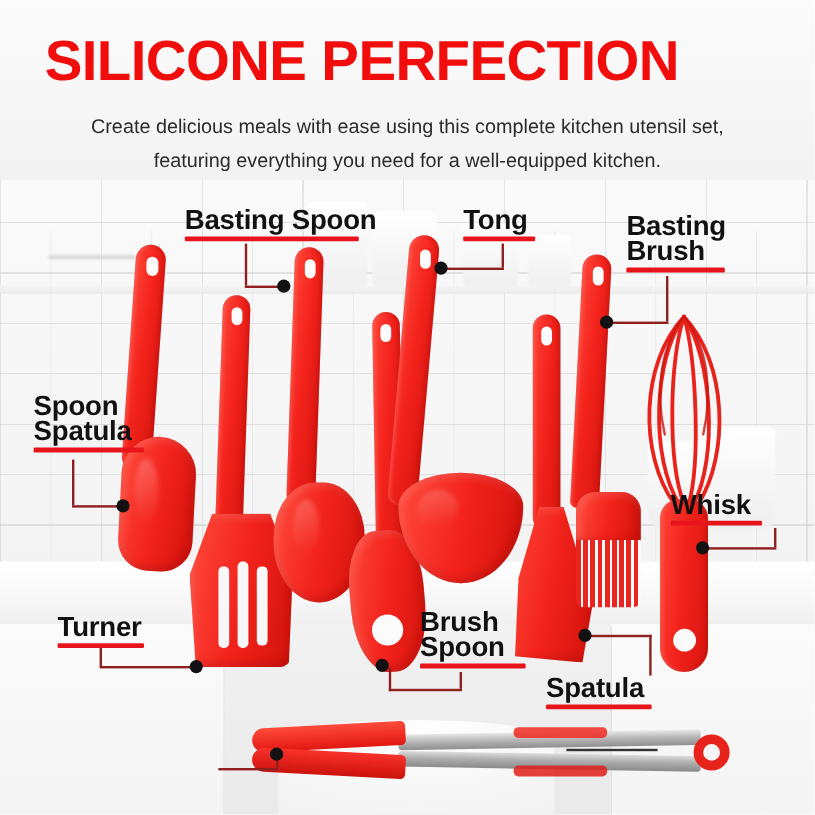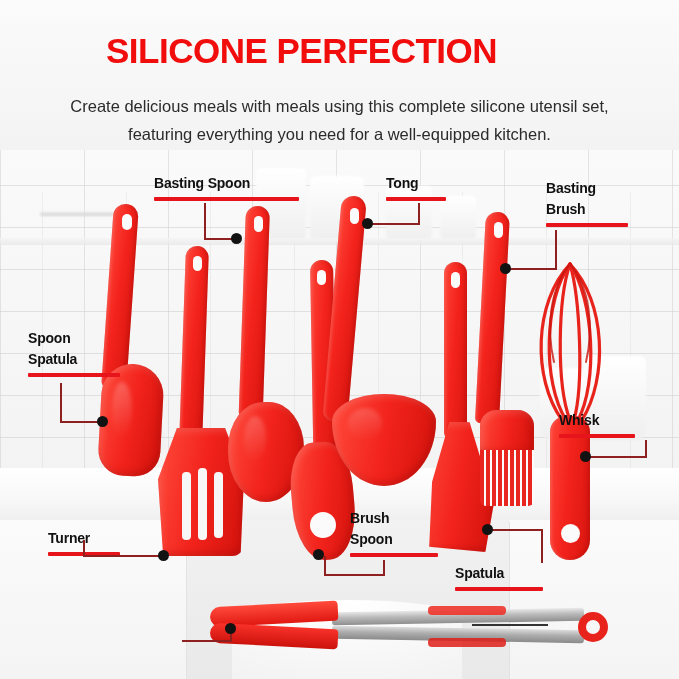--- a/index.html
+++ b/index.html
@@ -37,28 +37,28 @@
     border-radius:60% 60% 0 0 / 26% 26% 0 0;}
   .bg-jar{position:absolute;background:linear-gradient(180deg,#ffffff,#efefef);border-radius:5px;}
   .bg-hook{position:absolute;height:4px;border-radius:3px;
     background:linear-gradient(180deg,#e6e6e6,#d3d3d3);}
   .bg-blur{filter:blur(1.1px);}
   .bg-shelf{position:absolute;left:0;top:238px;width:679px;height:7px;
     background:linear-gradient(180deg,#f5f5f5,#e7e7e7);opacity:.8;}
 
   
   .title{position:absolute;left:0;top:24px;width:603px;text-align:center;
-    font-size:35px;line-height:54px;font-weight:800;letter-spacing:-.5px;
+    font-size:47px;line-height:54px;font-weight:800;letter-spacing:-.5px;
     color:#f20d0d;font-family:"Liberation Sans", sans-serif;}
   .subtitle{position:absolute;left:46px;top:92px;width:587px;text-align:center;
     font-size:16.5px;line-height:28px;color:#2b2b2b;font-weight:400;}
 
   
   .callout{position:absolute;}
-  .callout .ctext{font-size:14px;line-height:21px;font-weight:800;color:#111111;
+  .callout .ctext{font-size:23px;line-height:21px;font-weight:800;color:#111111;
     letter-spacing:-.2px;white-space:pre-line;}
   .callout .cbar{height:4px;background:#e8141b;border-radius:1px;margin-top:3px;}
   .lead{position:absolute;border-color:#8f2020;border-style:solid;border-width:0;}
   .dot{position:absolute;width:11px;height:11px;border-radius:50%;background:#121212;}
 
   
   .ut{position:absolute;}
   .handle{position:absolute;background:linear-gradient(95deg,#ff4438 0%,#f3231c 45%,#d8150f 100%);
     box-shadow:inset -2px 0 4px rgba(150,10,5,.35), inset 2px 0 3px rgba(255,150,140,.35);}
   .hole{position:absolute;background:#fbfbfb;border-radius:50%;}
@@ -90,21 +90,21 @@
     <div class="bg-jar bg-blur" style="left:584px;top:356px;width:62px;height:84px;border-radius:6px 6px 10px 10px;"></div>
     <div class="bg-jar bg-blur" style="left:540px;top:368px;width:46px;height:72px;border-radius:4px 4px 12px 12px;"></div>
 
     <div class="bg-counter"></div>
     <div class="bg-lower"></div>
     <div class="bg-appliance"></div>
     <div class="bg-appliance-door"></div>
   </div>
 
   <div class="title">SILICONE PERFECTION</div>
-  <div class="subtitle">Create delicious meals with meals using this complete silicone utensil set, featuring everything you need for a well-equipped kitchen.</div>
+  <div class="subtitle">Create delicious meals with ease using this complete kitchen utensil set, featuring everything you need for a well-equipped kitchen.</div>
 
   <div class="ut" style="left:98px;top:204px;width:72px;height:272px;">
     <div class="shadowsoft" style="left:8px;top:228px;width:54px;height:22px;"></div>
     <div class="handle" style="left:16px;top:0;width:25px;height:186px;border-radius:13px 13px 8px 8px;transform:rotate(4deg);transform-origin:top center;"></div>
     <div class="hole" style="left:24px;top:10px;width:10px;height:16px;border-radius:6px;"></div>
     <div class="bowl" style="left:2px;top:160px;width:62px;height:112px;border-radius:34px 34px 28px 28px;transform:rotate(3deg);"></div>
     <div class="gloss" style="left:14px;top:178px;width:20px;height:56px;opacity:.5;"></div>
   </div>
 
   <div class="ut" style="left:158px;top:246px;width:86px;height:312px;">
@@ -204,38 +204,38 @@
   <div class="dot" style="left:231px;top:233px;"></div>
 
   <div class="callout" style="left:386px;top:173px;">
     <div class="ctext">Tong</div>
     <div class="cbar" style="width:60px;"></div>
   </div>
   <div class="lead" style="left:418px;top:203px;width:0;height:20px;border-left-width:2px;"></div>
   <div class="lead" style="left:368px;top:223px;width:52px;height:0;border-top-width:2px;"></div>
   <div class="dot" style="left:362px;top:218px;"></div>
 
-  <div class="callout" style="left:546px;top:178px;">
+  <div class="callout" style="left:522px;top:178px;">
     <div class="ctext">Basting
 Brush</div>
     <div class="cbar" style="width:82px;"></div>
   </div>
   <div class="lead" style="left:555px;top:230px;width:0;height:38px;border-left-width:2px;"></div>
   <div class="lead" style="left:506px;top:268px;width:51px;height:0;border-top-width:2px;"></div>
   <div class="dot" style="left:500px;top:263px;"></div>
 
   <div class="callout" style="left:559px;top:410px;">
     <div class="ctext">Whisk</div>
     <div class="cbar" style="width:76px;"></div>
   </div>
   <div class="lead" style="left:645px;top:440px;width:0;height:16px;border-left-width:2px;"></div>
   <div class="lead" style="left:586px;top:456px;width:61px;height:0;border-top-width:2px;"></div>
   <div class="dot" style="left:580px;top:451px;"></div>
 
-  <div class="callout" style="left:48px;top:528px;">
+  <div class="callout" style="left:48px;top:512px;">
     <div class="ctext">Turner</div>
     <div class="cbar" style="width:72px;"></div>
   </div>
   <div class="lead" style="left:83px;top:540px;width:0;height:15px;border-left-width:2px;"></div>
   <div class="lead" style="left:83px;top:555px;width:80px;height:0;border-top-width:2px;"></div>
   <div class="dot" style="left:158px;top:550px;"></div>
 
   <div class="callout" style="left:350px;top:508px;">
     <div class="ctext">Brush
 Spoon</div>

